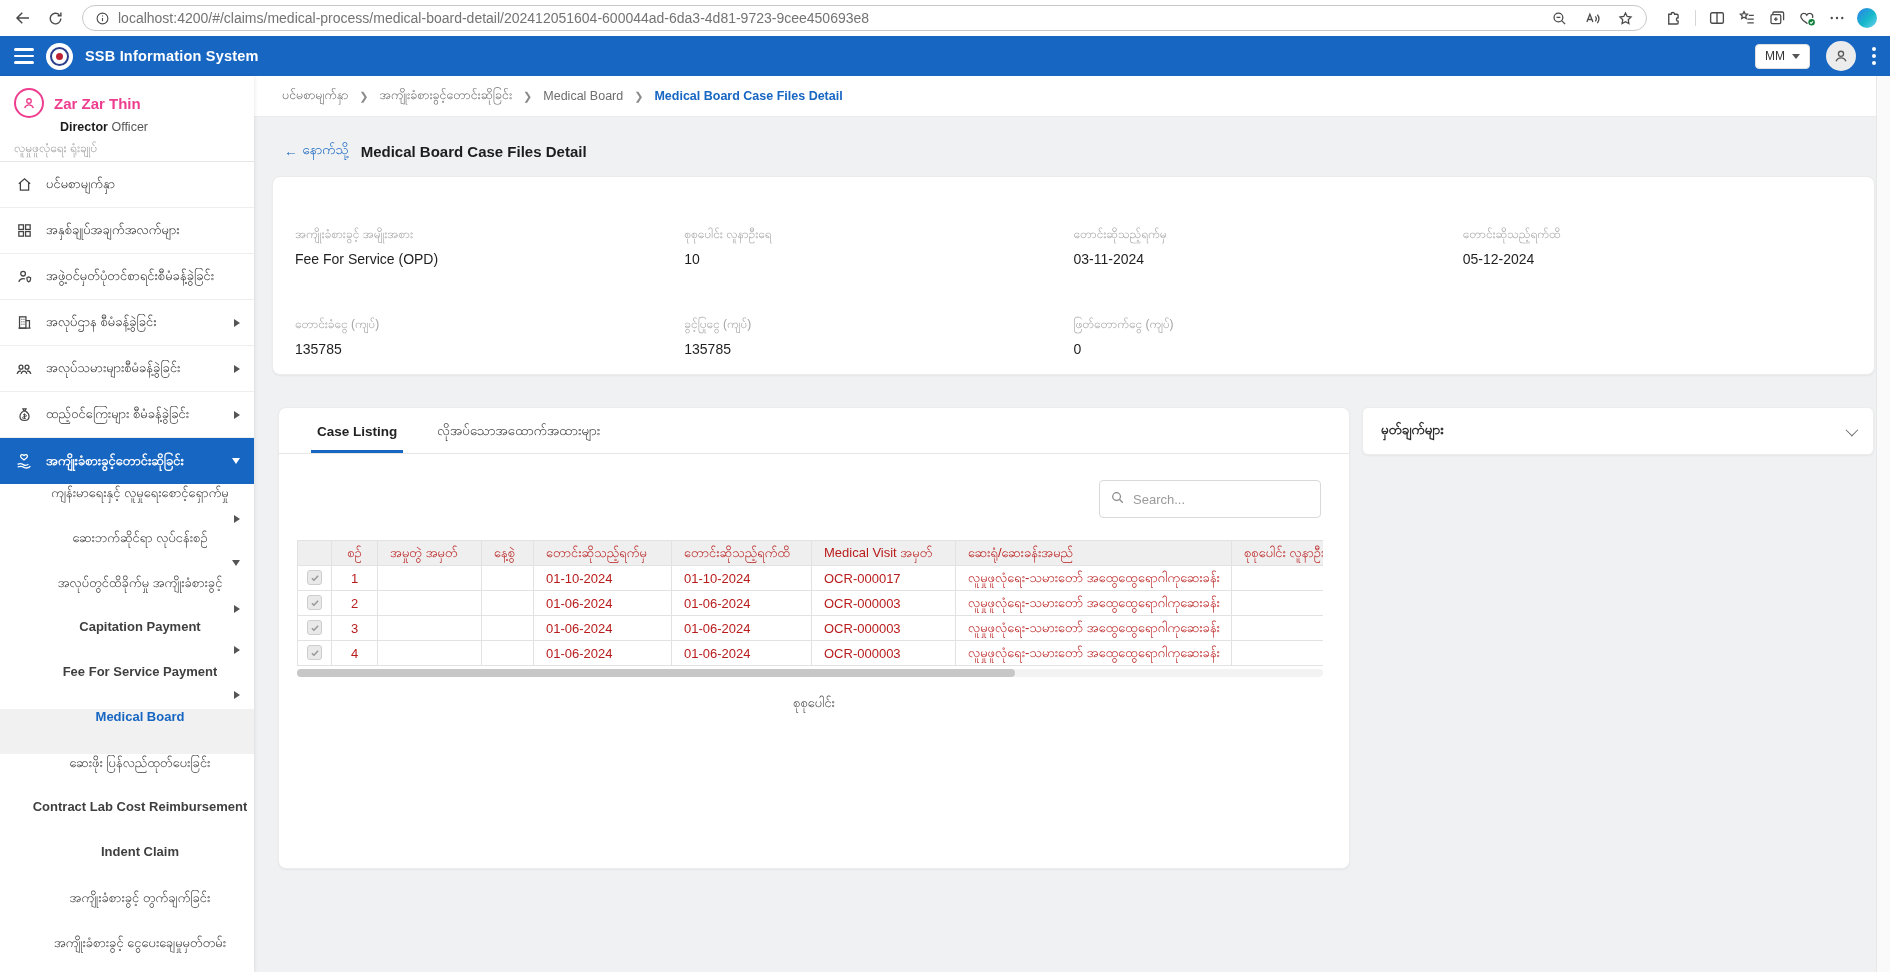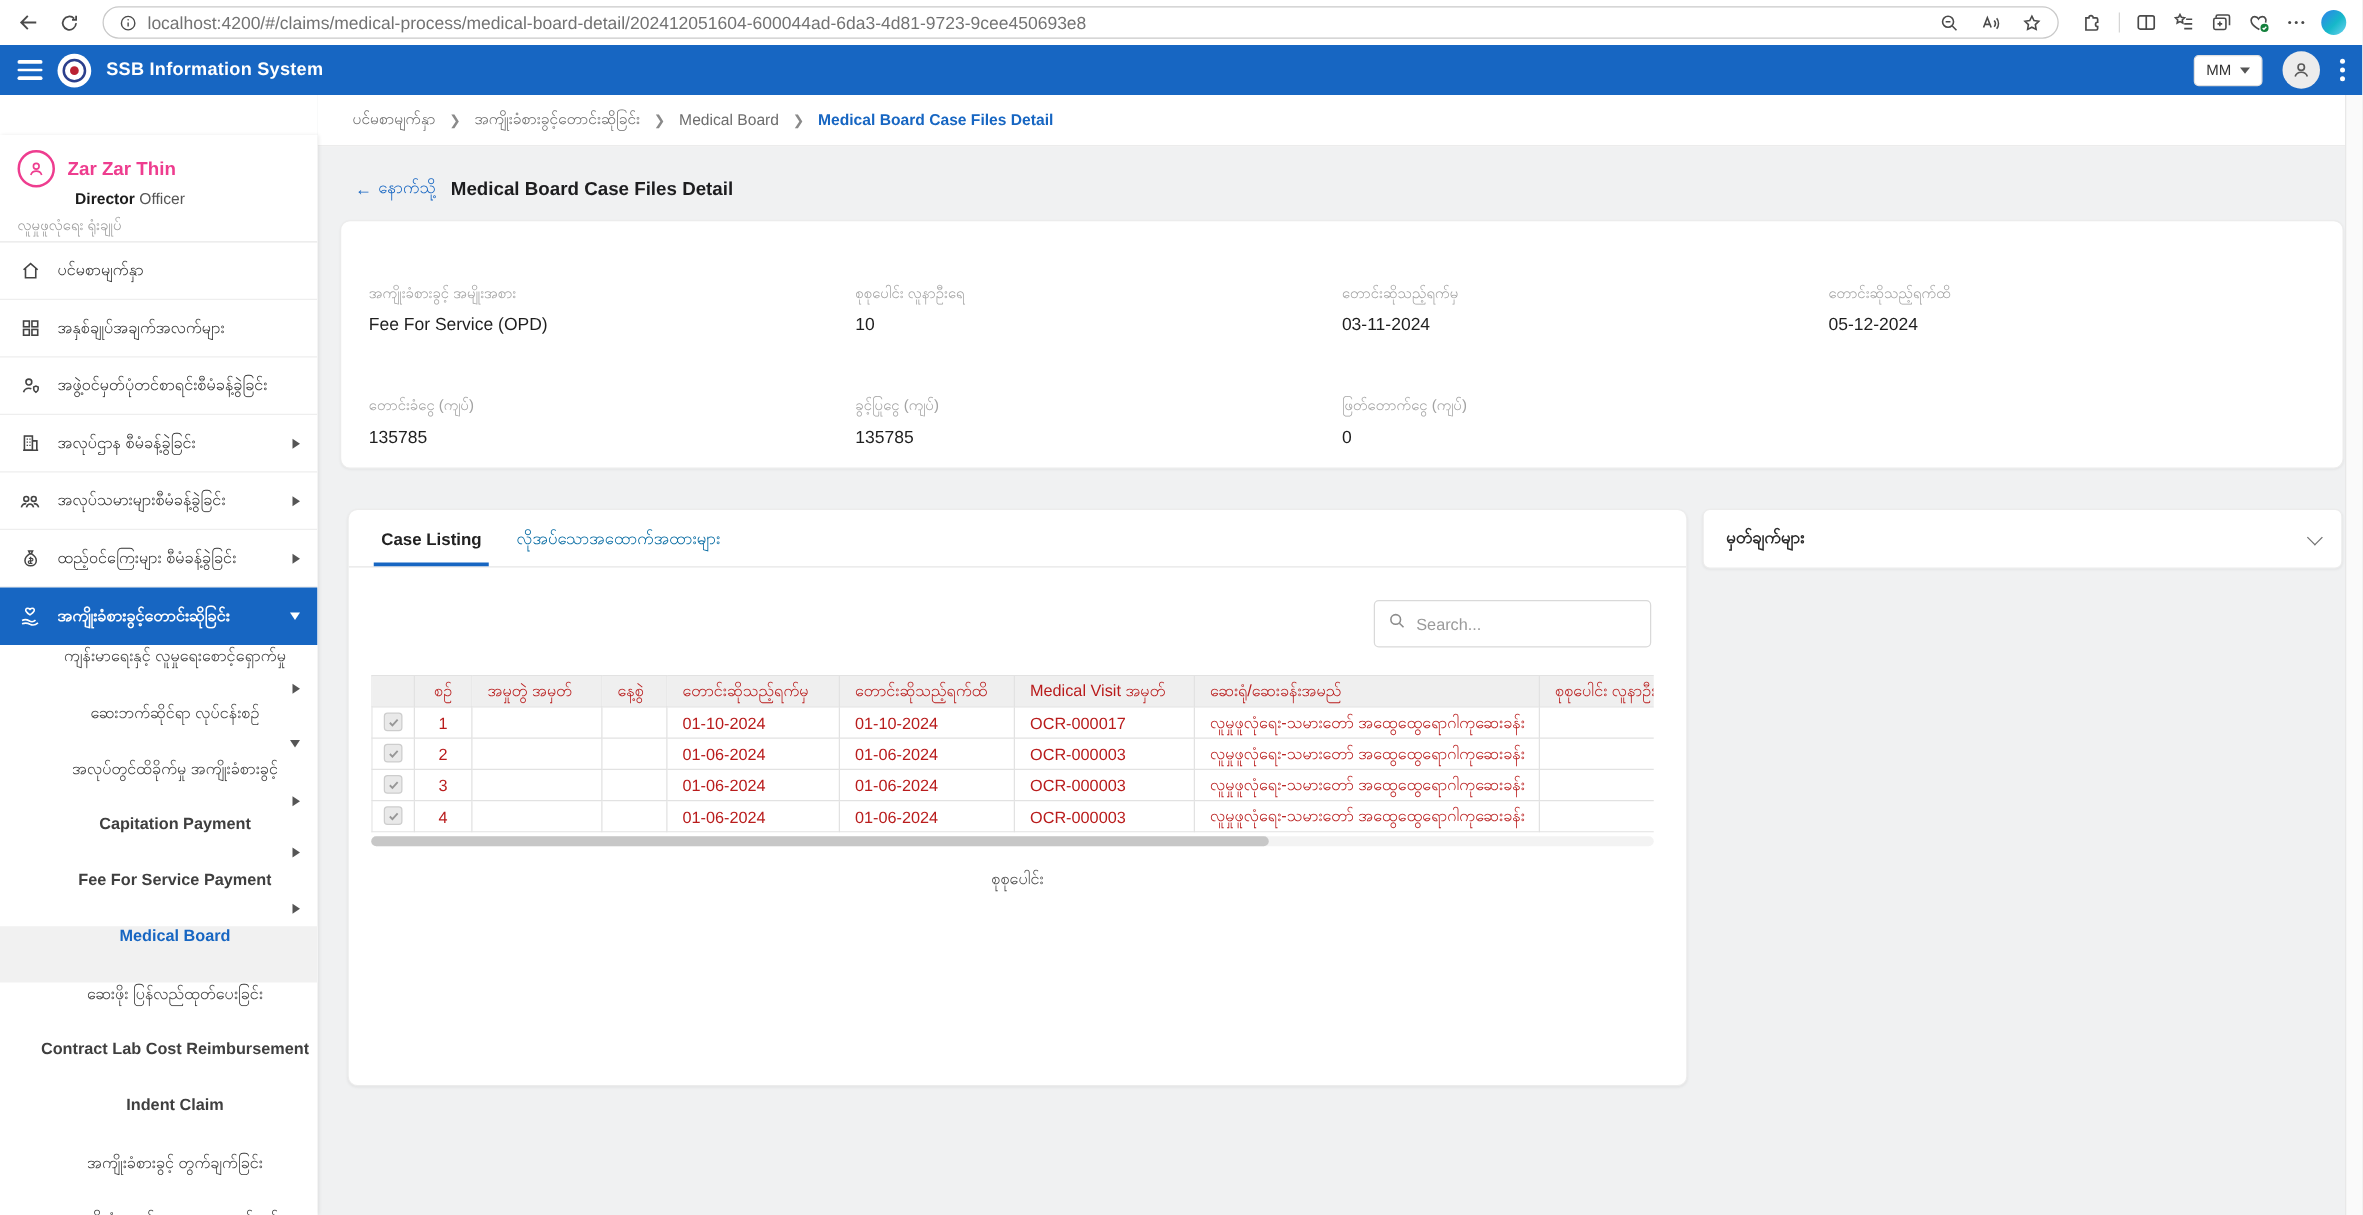--- a/index.html
+++ b/index.html
@@ -31,21 +31,21 @@
               font-size:12px; color:#333; border:1px solid #e0e0e0; }
   .caret-dn { width:0; height:0; border-left:4px solid transparent; border-right:4px solid transparent; border-top:5px solid #555; }
   .avatar-btn { width:30px; height:30px; border-radius:50%; background:#ececec; display:flex; align-items:center; justify-content:center; color:#5a5a5a; }
   .kebab { color:#fff; display:flex; flex-direction:column; gap:3px; }
   .kebab i { width:4px; height:4px; border-radius:50%; background:#fff; }
 
   
   .body { display:flex; height:896px; }
 
   
-  .sidebar { width:254px; background:#fff; flex:0 0 auto; overflow:hidden; box-shadow:1px 0 3px rgba(0,0,0,.08); z-index:2;margin-top:32px; }
+  .sidebar { width:254px; background:#fff; flex:0 0 auto; overflow:hidden; box-shadow:1px 0 3px rgba(0,0,0,.08); z-index:2; }
   .user-card { padding:12px 14px 10px; border-bottom:1px solid #e7e7e7; height:86px; }
   .user-line { display:flex; align-items:center; gap:10px; }
   .user-avatar { width:30px; height:30px; border-radius:50%; border:2px solid #ee3d8f; color:#ee3d8f; display:flex; align-items:center; justify-content:center; }
   .user-name { color:#ee3d8f; font-weight:bold; font-size:15px; }
   .user-role { margin:2px 0 0 46px; font-size:12.5px; color:#555; }
   .user-role b { color:#1c1c1c; }
   .user-org { margin-top:6px; font-size:12px; color:#9b9b9b; }
   .m-item { height:46px; display:flex; align-items:center; gap:12px; padding:0 14px; font-size:13px; color:#333;
             white-space:nowrap; overflow:hidden; cursor:pointer; }
   .m-item.top { border-bottom:1px solid #eeeeee; }
@@ -74,24 +74,24 @@
 
   .detail-card { margin:15px 15px 0 18px; background:#fff; border:1px solid #ececec; border-radius:8px;
                  box-shadow:0 1px 2px rgba(0,0,0,.05); padding:15px 22px 17px;
                  display:grid; grid-template-columns:repeat(4,1fr); row-gap:15px; }
   .fld-label { font-size:12px; color:#a3a3a3; margin-bottom:7px;margin-top:34px; }
   .fld-value { font-size:14px; color:#1f1f1f; }
 
   .content-row { display:flex; align-items:flex-start; gap:12px; margin:32px 0 0 24px; }
   .table-card { width:1072px; height:462px; background:#fff; border:1px solid #ececec; border-radius:8px;
                 box-shadow:0 1px 2px rgba(0,0,0,.05); overflow:hidden; }
-  .tabs { display:flex; gap:16px; padding:0 20px; border-bottom:1px solid #e6e6e6; height:46px; align-items:flex-end; }
+  .tabs { display:flex; gap:28px; padding:0 32px; border-bottom:1px solid #e6e6e6; height:46px; align-items:flex-end; }
   .tab { padding:0 6px 11px; font-size:13.5px; cursor:pointer; }
   .tab.on { font-weight:bold; color:#222; border-bottom:3px solid #1766c2; }
-  .tab.off { color:#0369a1; }
+  .tab.off { color:#404040; }
   .search-row { display:flex; justify-content:flex-end; padding:26px 28px 0 0; }
   .search-box { width:222px; height:38px; border:1px solid #d9d9d9; border-radius:4px; display:flex; align-items:center;
                 gap:8px; padding:0 10px; color:#9a9a9a; background:#fff; }
   .search-box input { border:none; outline:none; flex:1; font-size:13px; color:#333; min-width:0;
                       font-family:"Liberation Sans","DejaVu Sans",sans-serif; }
   .search-box input::placeholder { color:#9a9a9a; }
 
   .table-clip { width:1026px; margin:22px 0 0 18px; overflow:hidden; }
   table.grid { border-collapse:collapse; width:1090px; table-layout:fixed; }
   table.grid th, table.grid td { border:1px solid #e2e2e2; font-weight:normal; font-size:13px; color:#b91c1c;

